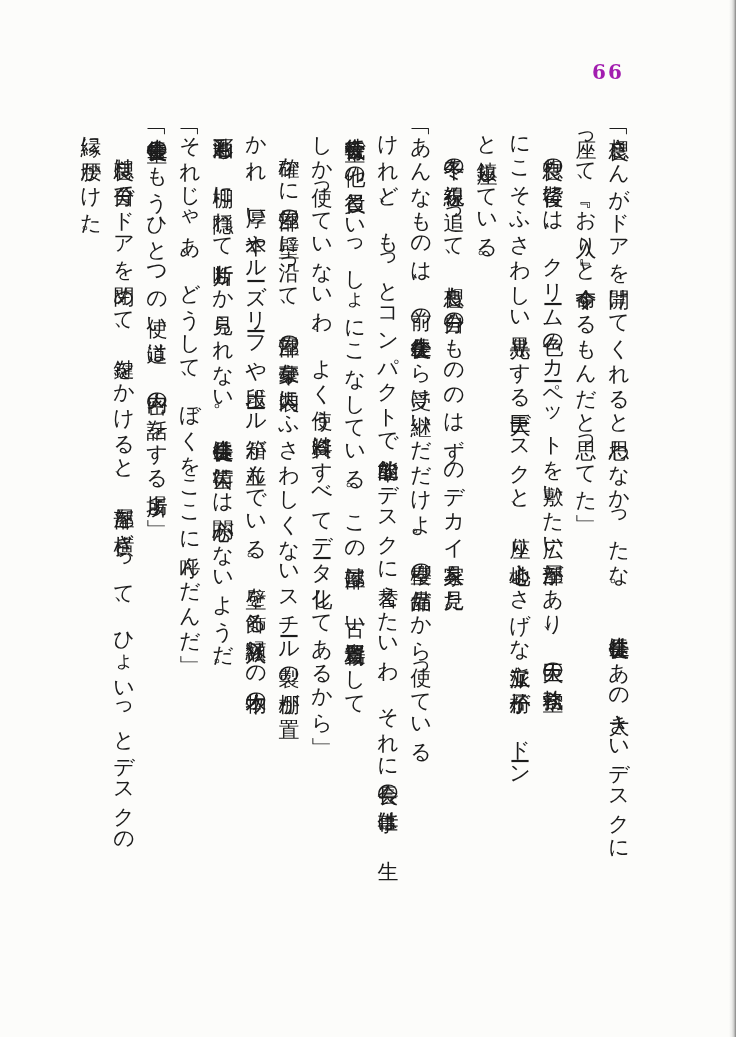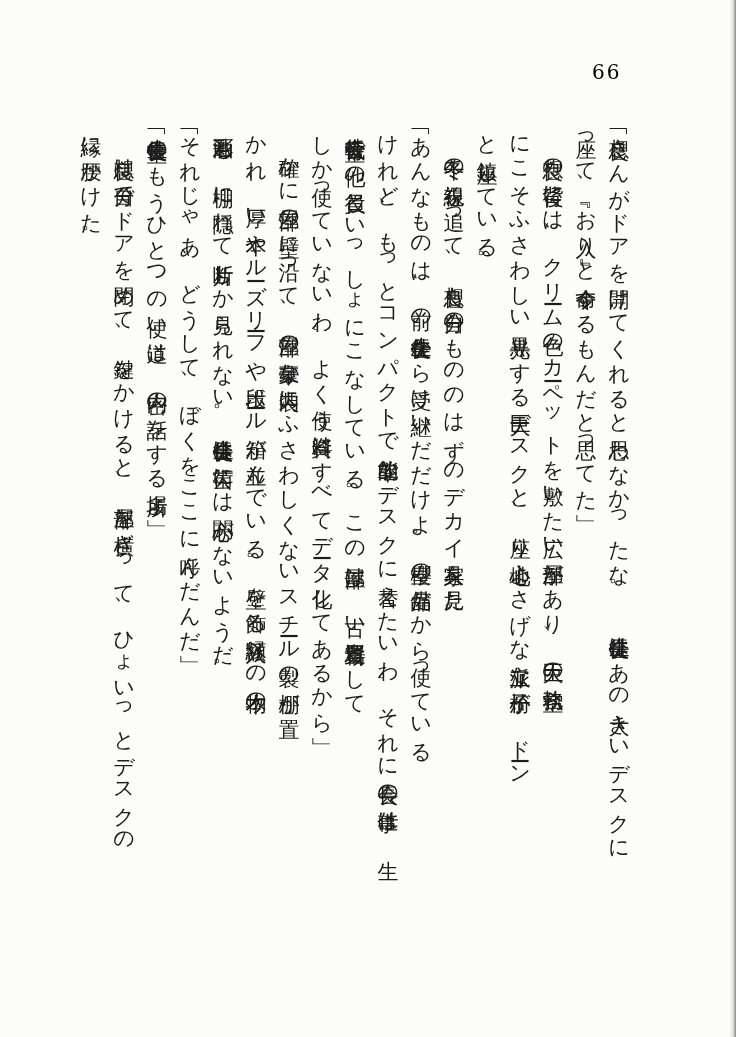--- a/index.html
+++ b/index.html
@@ -52,21 +52,21 @@
       rgba(0,0,0,0) 0%,
       rgba(0,0,0,0.06) 40%,
       rgba(0,0,0,0.18) 70%,
       rgba(0,0,0,0.48) 100%);
   }
 </style>
 </head>
 <body style="background: rgb(252, 252, 250);">
 
 <div class="page">
-  <div class="page-number" style="color: #000000;">66</div>
+  <div class="page-number" style="color: #a21caf; font-weight: bold;">66</div>
   <div class="text-block" style="color: rgb(28, 28, 28);">
       <p>「想良さんがドアを開けてくれると思わなかったな。　生徒会長はあの大きいデスクに</p>
       <p>座って、『お入り』と命令するもんだと思ってた」</p>
       <p class="indent">想良の背後には、クリーム色のカーペットを敷いた広い部屋があり、大臣の執務室</p>
       <p>にこそふさわしい黒光りする巨大デスクと、座り心地よさげな立派な椅子が、ドーン</p>
       <p>と鎮座している。</p>
       <p class="indent">千冬の視線を追って、想良も自分のもののはずのデカイ家具を見た。</p>
       <p>「あんなものは、前の生徒会長から受け継いだだけよ。櫻皇の備品だから使っている</p>
       <p>けれど、もっとコンパクトで能率的なデスクに替えたいわ。それに会長の仕事は、生</p>
       <p>徒会執行室で他の役員といっしょにこなしている。この部屋は、古い資料置場として</p>

